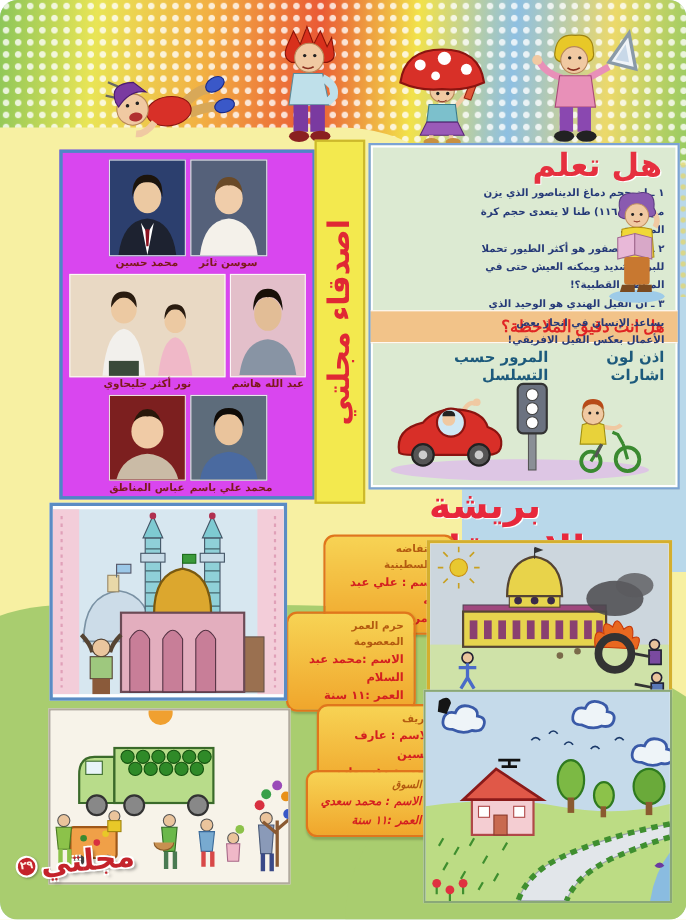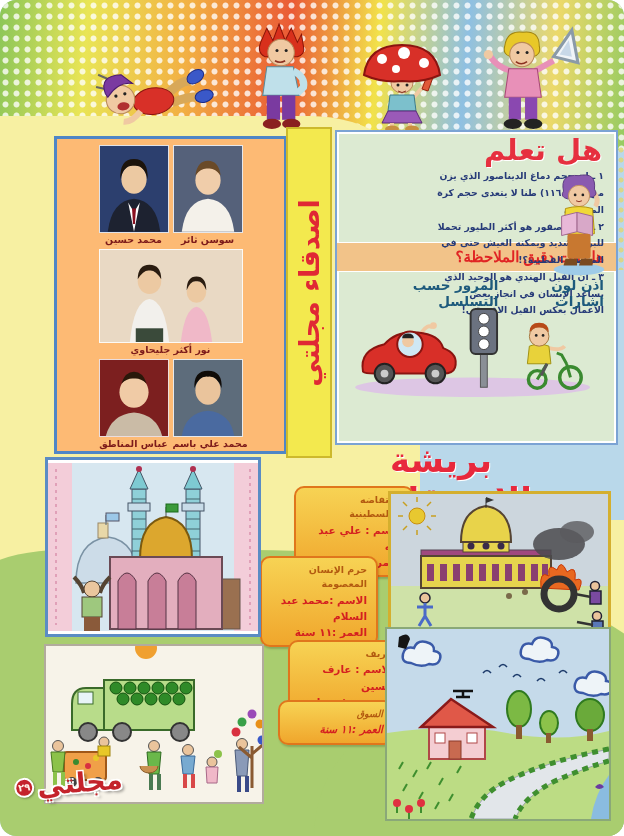--- a/index.html
+++ b/index.html
@@ -27,40 +27,40 @@
   
   .char { position:absolute; }
   .char svg { display:block; width:100%; height:100%; }
   .char1 { left:92px;  top:56px;  width:122px; height:74px; }
   .char2 { left:226px; top:20px;  width:102px; height:110px; }
   .char3 { left:352px; top:38px;  width:100px; height:94px; }
   .char4 { left:466px; top:26px;  width:114px; height:104px; }
 
   
   .photo-panel { position:absolute; left:54px; top:136px; width:233px; height:318px;
-    background:#fdba74; border:3px solid #4f86c6; padding:6px; display:flex; flex-direction:column; gap:2px; z-index:2; }
+    background:#d946ef; border:3px solid #4f86c6; padding:6px; display:flex; flex-direction:column; gap:2px; z-index:2; }
   .prow { display:flex; gap:4px; justify-content:center; }
   .pitem { display:flex; flex-direction:column; }
   .w70 { width:70px; } .w144 { width:144px; }
   .ph  { border:1.5px solid rgba(255,255,255,.85); overflow:hidden; background:#777; }
   .h88 { height:88px; } .h94 { height:94px; } .h78 { height:78px; }
   .ph svg { display:block; width:100%; height:100%; }
   .pcap { height:14px; line-height:14px; font-size:9.5px; font-weight:bold; color:#7c1a1a; text-align:center; white-space:nowrap; }
 
   
   .v-strip { position:absolute; left:286px; top:127px; width:46px; height:331px;
     background:#f3e94e; border:2px solid #cdb92c; z-index:2; }
   .v-strip span { position:absolute; left:50%; top:50%; width:320px; text-align:center;
     transform:translate(-50%,-50%) rotate(-90deg); white-space:nowrap;
     font-size:27px; font-weight:bold; color:#e02834; letter-spacing:1px; }
 
   
   .right-col { position:absolute; left:335px; top:130px; width:283px; height:315px;
     border:2px solid #7ba3d4; box-shadow:inset 0 0 0 2px #ffffff; background:#dcead2; z-index:2; }
-  .dyk { position:relative; height:110px;padding-left:28px; }
+  .dyk { position:relative; height:150px;padding-left:28px; }
   .dyk-title { color:#e6303f; font-size:29px; font-weight:bold; text-align:right;
     padding:3px 14px 0 0; line-height:1.05; text-shadow:1px 1px 0 #ffffff; }
   .facts { padding:3px 12px 0 10px; }
   .fact { direction:rtl; font-size:9.3px; font-weight:bold; color:#263a78; line-height:1.8;
     text-align:right; padding-left:62px; }
   .dyk-boy { position:absolute; right:8px; top:36px; width:58px; height:110px; }
   .dyk-boy svg { width:100%; height:100%; display:block; }
   .obs-strip { height:30px; background:#f2c389; display:flex; align-items:center; justify-content:flex-end;
     padding:0 12px; border-top:1px solid #ffffff; border-bottom:1px solid #ffffff; }
   .obs-strip span { color:#e02424; font-weight:bold; font-size:15px;font-family:Liberation Serif, serif; }
@@ -214,20 +214,30 @@
               <path d="M30,94 Q34,52 50,50 Q66,52 70,94 Z" fill="#f2f0ec"></path>
               <rect x="36" y="80" width="28" height="14" fill="#3a4a3a"></rect>
               <ellipse cx="50" cy="32" rx="12" ry="13" fill="#ecc9a2"></ellipse>
               <path d="M38,30 Q38,15 50,15 Q62,15 62,30 Q56,20 50,21 Q44,20 38,30" fill="#2a1c10"></path>
               <path d="M82,94 Q86,60 98,58 Q110,60 114,94 Z" fill="#f0b8c8"></path>
               <ellipse cx="98" cy="43" rx="10" ry="11" fill="#ecc9a2"></ellipse>
               <path d="M88,41 Q88,27 98,27 Q108,27 108,41 Q104,31 98,32 Q92,31 88,41" fill="#2a1c10"></path>
             </svg>
         </div>
         <figcaption class="pcap">نور أكثر جليحاوي</figcaption>
+      </figure>
+      <figure class="pitem w70">
+        <div class="ph h94" style="background: rgb(227, 191, 202);">
+          <svg viewBox="0 0 70 94">
+              <path d="M8,94 Q12,62 35,60 Q58,62 62,94 Z" fill="#8894a4"></path>
+              <ellipse cx="35" cy="36" rx="13" ry="16" fill="#e2bd96"></ellipse>
+              <path d="M21,33 Q21,12 35,12 Q49,12 49,33 Q45,19 35,20 Q25,19 21,33" fill="#181008"></path>
+            </svg>
+        </div>
+        <figcaption class="pcap">عبد الله هاشم</figcaption>
       </figure>
     </div>
     <div class="prow">
       <figure class="pitem w70">
         <div class="ph h78" style="background: rgb(124, 31, 31);">
           <svg viewBox="0 0 70 78">
               <path d="M6,78 Q12,56 35,54 Q58,56 64,78 Z" fill="#cabba6"></path>
               <ellipse cx="35" cy="33" rx="15" ry="16" fill="#f0cba6"></ellipse>
               <path d="M22,24 Q26,12 35,12 Q44,12 48,24 Q41,18 35,19 Q29,18 22,24" fill="#2a180a"></path>
             </svg>
@@ -496,31 +506,32 @@
         <circle cx="34" cy="174" r="4" fill="#e03040"></circle>
     </svg>
   </figure>
 
   <div class="label label1">
     <div class="l-title">الانتفاضه الفلسطينية</div>
     <div class="l-name">الاسم : علي عبد الله</div>
     <div class="l-age">العمر : ١١ سنة</div>
   </div>
   <div class="label label2">
-    <div class="l-title">حرم الإنسان المعصومة</div>
+    <div class="l-title">حرم العمر المعصومة</div>
     <div class="l-name">الاسم :محمد عبد السلام</div>
     <div class="l-age">العمر :١١ سنة</div>
   </div>
   <div class="label label3">
     <div class="l-title">الريف</div>
     <div class="l-name">الاسم : عارف حسين</div>
     <div class="l-age">العمر : ١٠سنوات</div>
   </div>
   <div class="label label4">
     <div class="l-title">السوق</div>
+    <div class="l-name">الاسم : محمد سعدي</div>
     <div class="l-age">العمر :١١ سنة</div>
   </div>
 
   <div class="logo">
     <span class="logo-badge">٢٩</span>
     <span class="logo-text">مجلتي</span>
   </div>
 
 </div>
 

